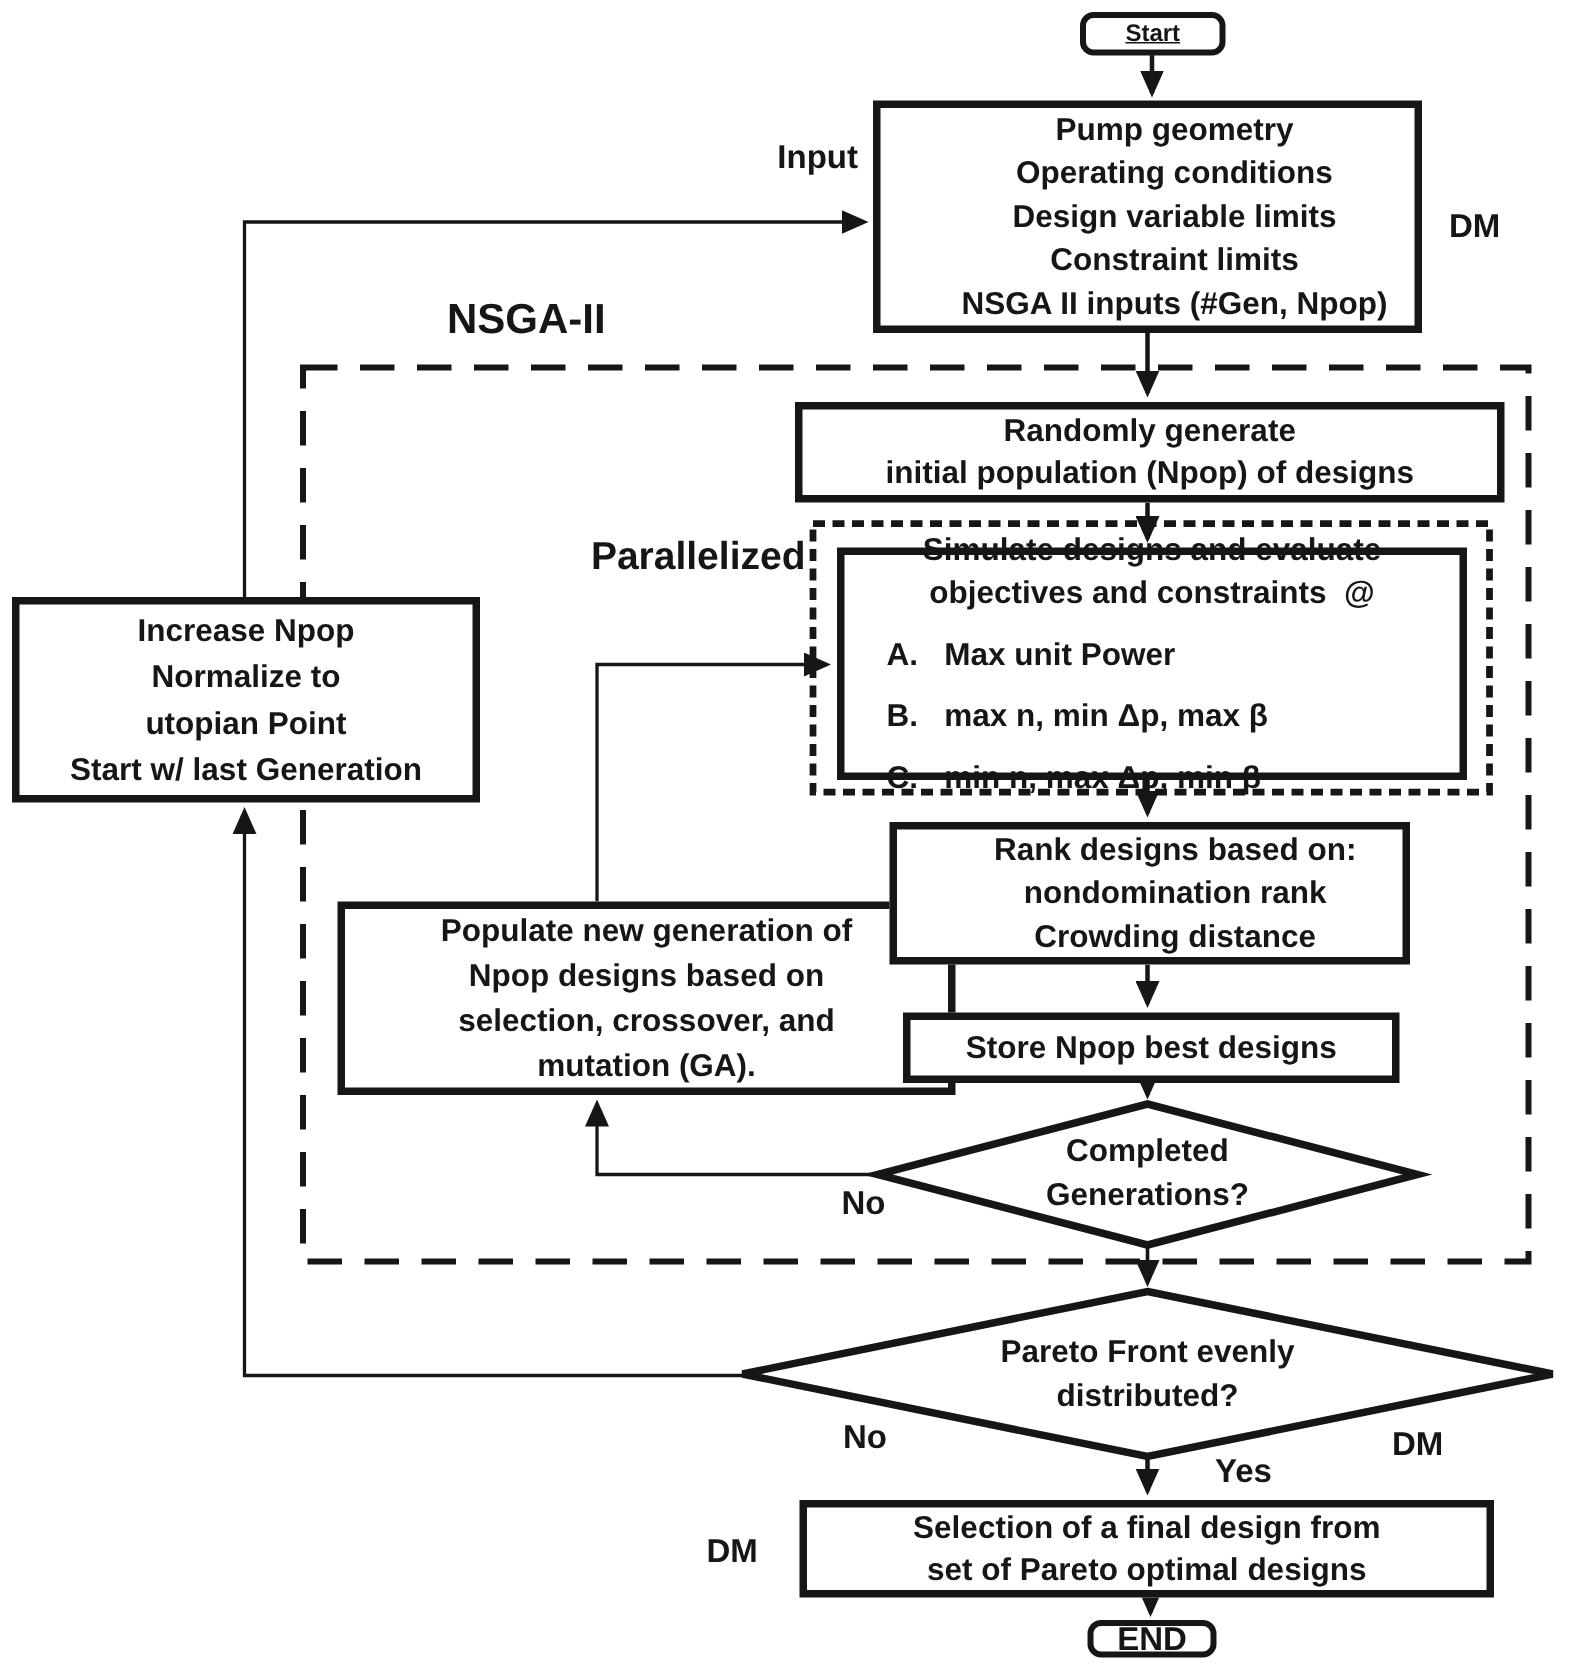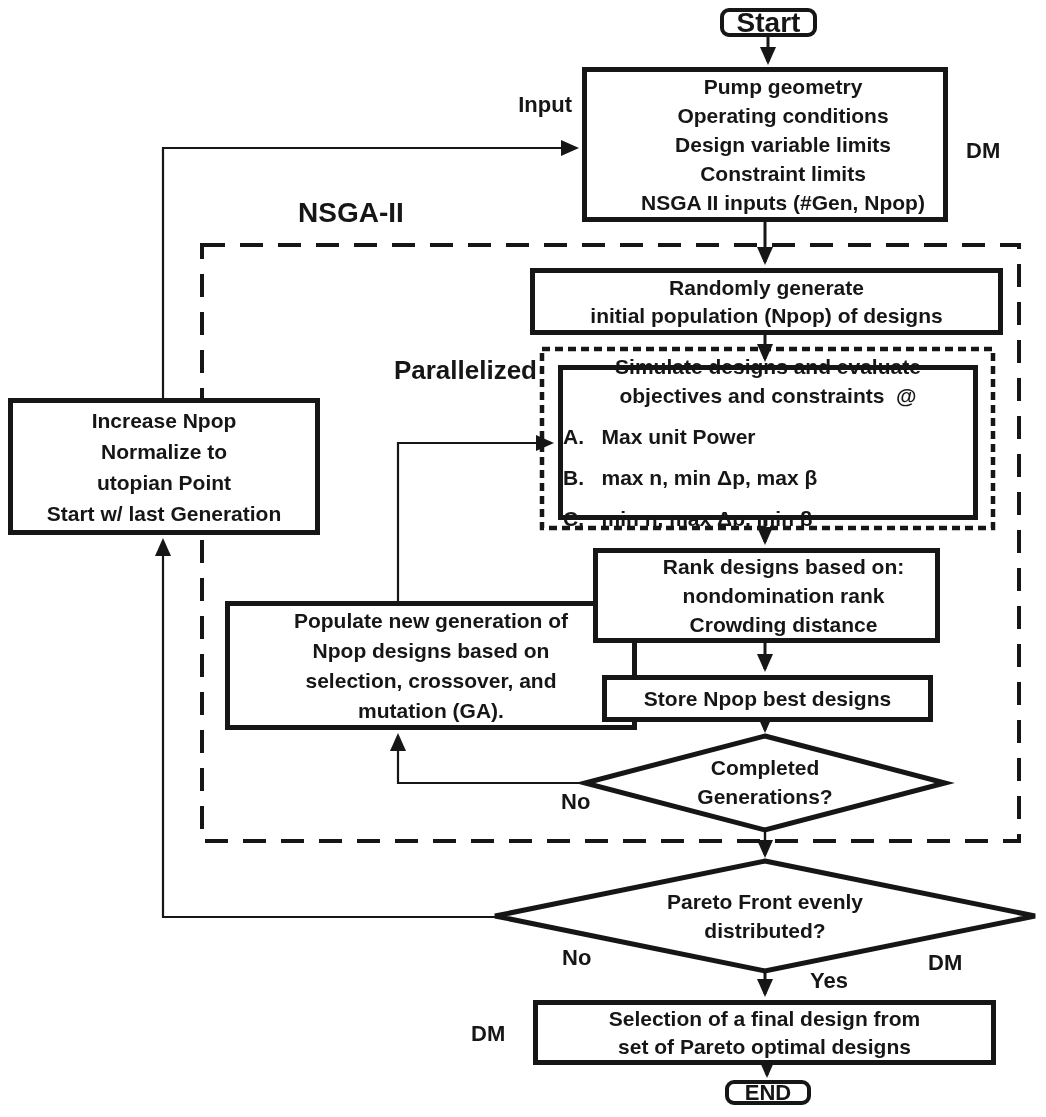--- a/index.html
+++ b/index.html
@@ -9,27 +9,27 @@
   }
   #wires{position:absolute;left:0;top:0;width:1046px;height:1117px;z-index:0;}
   .box{
     position:absolute;box-sizing:border-box;background:#ffffff;border:5px solid #161616;
     display:flex;flex-direction:column;justify-content:center;align-items:center;
     z-index:2;font-weight:bold;font-size:21px;text-align:center;
   }
   .terminal{
     position:absolute;box-sizing:border-box;background:#ffffff;border:4px solid #161616;
     border-radius:9px;display:flex;justify-content:center;align-items:center;
-    z-index:2;font-weight:bold;font-size:28px;
+    z-index:2;font-weight:bold;font-size:16px;
   }
   .terminal .ln{text-decoration:underline;}
   .ln{line-height:29px;white-space:pre;}
   .increase .ln{line-height:31px;}
   .randomly .ln,.selection .ln{line-height:28px;}
-  .case{line-height:29px;white-space:pre;align-self:flex-start;margin-top:12px;}
+  .case{line-height:29px;white-space:pre;align-self:flex-start;padding-left:28px;margin-top:12px;}
   .dtext{
     position:absolute;z-index:2;font-weight:bold;font-size:21px;text-align:center;
   }
   .flabel{
     position:absolute;z-index:3;font-weight:bold;font-size:22px;white-space:pre;
   }
 </style>
 </head>
 <body>
 

